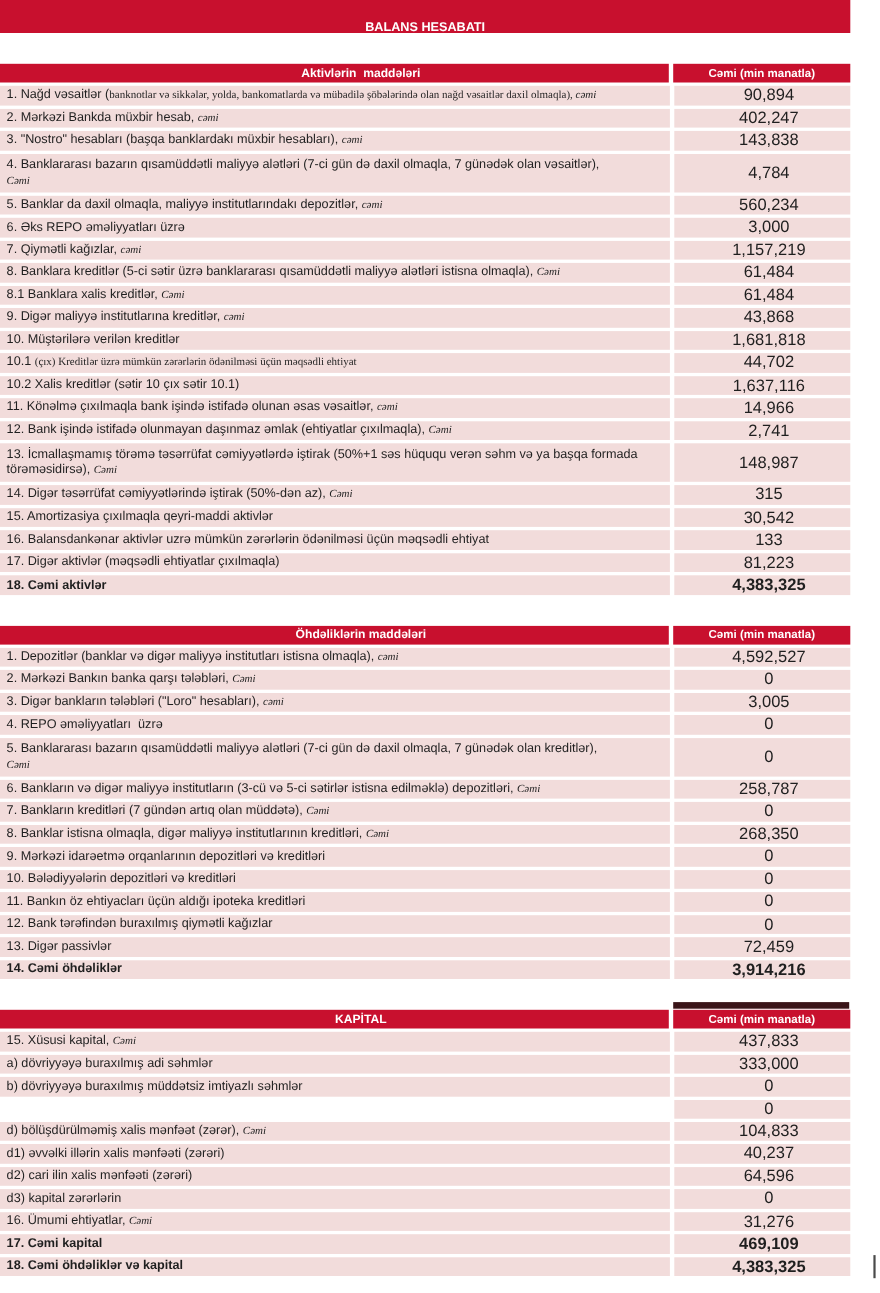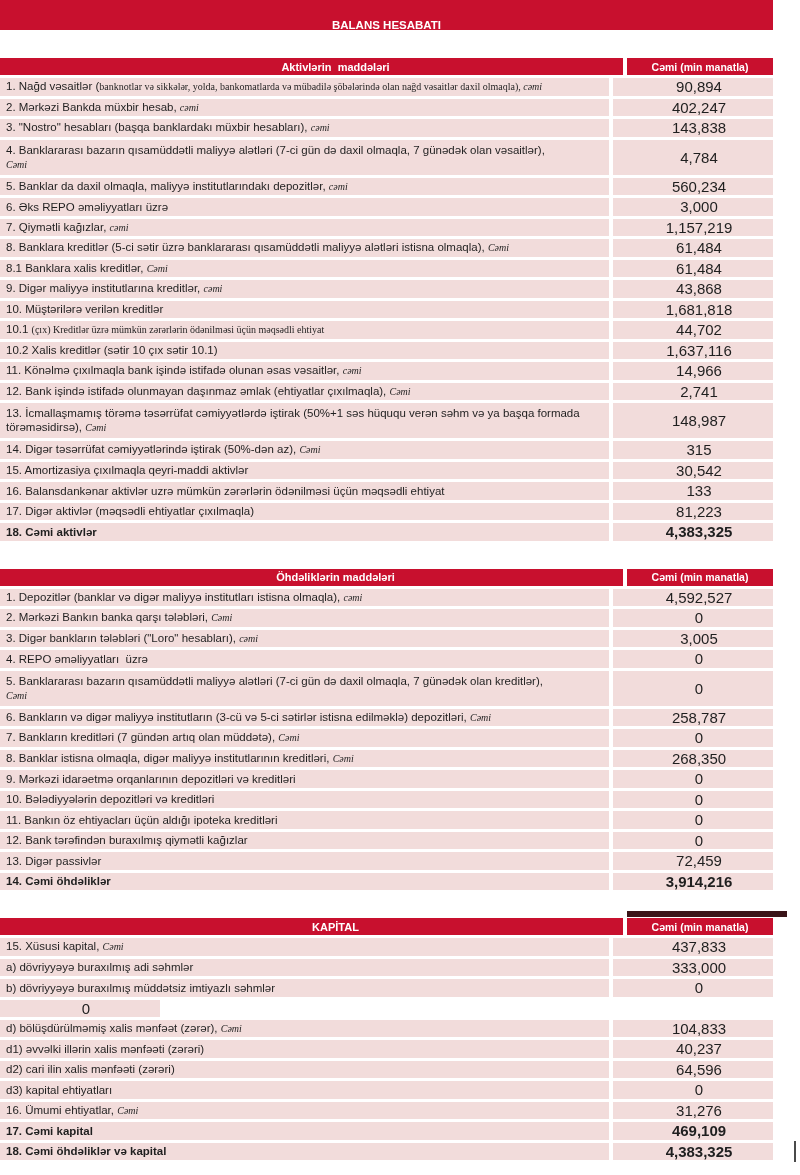--- a/index.html
+++ b/index.html
@@ -22,24 +22,24 @@
   }
   
   .tbl{margin-top:28px;}
   .tbl-header{display:flex;margin-bottom:3px;}
   .tbl-header .hl{
     flex:1;background:var(--red);color:#fff;font-weight:bold;font-size:11px;
     height:17px;display:flex;align-items:center;justify-content:center;
     margin-right:4px;white-space:pre;padding-left:48px;
   }
   .tbl-header .hv{
-    width:146px;background:var(--red);color:#fff;font-weight:bold;font-size:10.5px;
+    width:161px;background:var(--red);color:#fff;font-weight:bold;font-size:10.5px;
     height:17px;display:flex;align-items:center;justify-content:center;position:relative;
   }
-  .row{display:flex;margin-bottom:3px;}
+  .row{display:flex;margin-bottom:3px;justify-content:flex-end;}
   .row .lbl{
     flex:1;background:var(--pink);min-height:17.5px;padding:1px 6px;
     display:flex;align-items:center;margin-right:4px;
     font-size:11.5px;line-height:14px;white-space:pre-wrap;
   }
   .row .lbl .txt{display:inline-block;}
   .row .val{
     width:160px;background:var(--pink);display:flex;align-items:center;justify-content:center;
     font-size:15px;
     padding-left:12px;
@@ -244,21 +244,21 @@
         </div>
         <div class="row">
           <div class="lbl"><span class="txt"><span class="seg-m">d1) əvvəlki illərin xalis mənfəəti (zərəri)</span></span></div>
           <div class="val">40,237</div>
         </div>
         <div class="row">
           <div class="lbl"><span class="txt"><span class="seg-m">d2) cari ilin xalis mənfəəti (zərəri)</span></span></div>
           <div class="val">64,596</div>
         </div>
         <div class="row">
-          <div class="lbl"><span class="txt"><span class="seg-m">d3) kapital ehtiyatları</span></span></div>
+          <div class="lbl"><span class="txt"><span class="seg-m">d3) kapital zərərlərin</span></span></div>
           <div class="val">0</div>
         </div>
         <div class="row">
           <div class="lbl"><span class="txt"><span class="seg-m">16. Ümumi ehtiyatlar, </span><span class="seg-i">Cəmi</span></span></div>
           <div class="val">31,276</div>
         </div>
         <div class="row bold">
           <div class="lbl"><span class="txt"><span class="seg-m">17. Cəmi kapital</span></span></div>
           <div class="val">469,109</div>
         </div>

